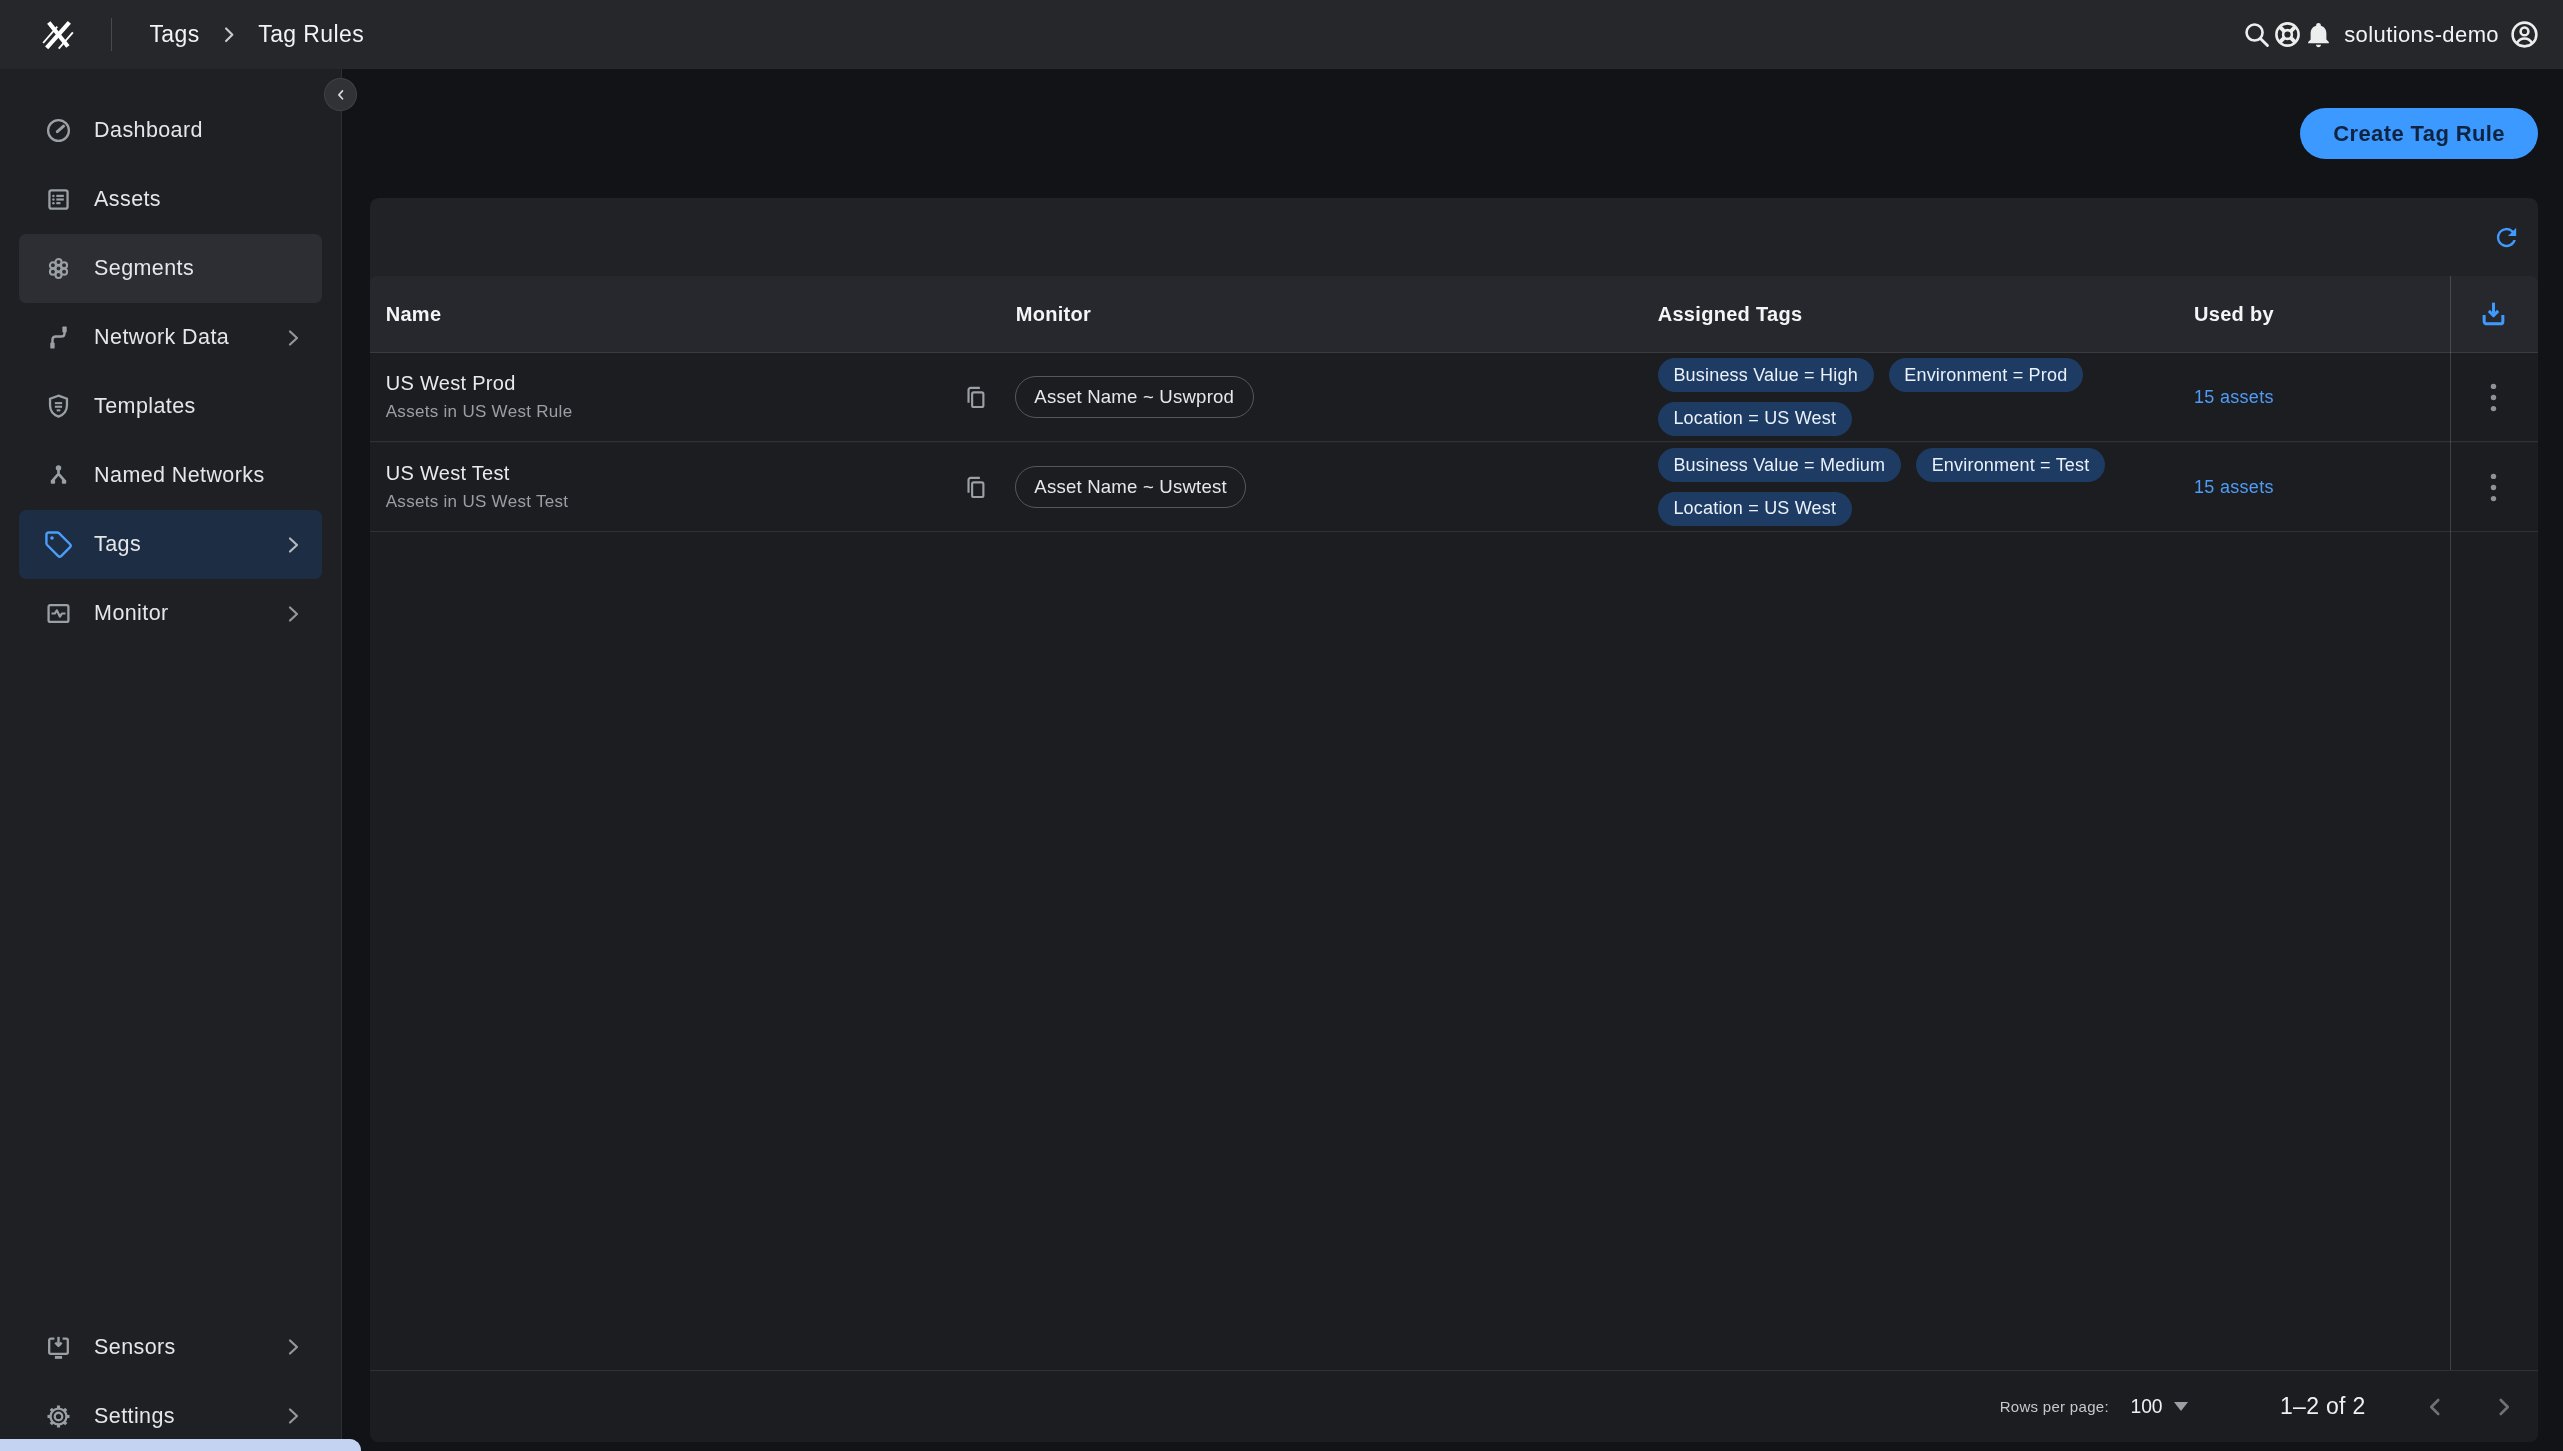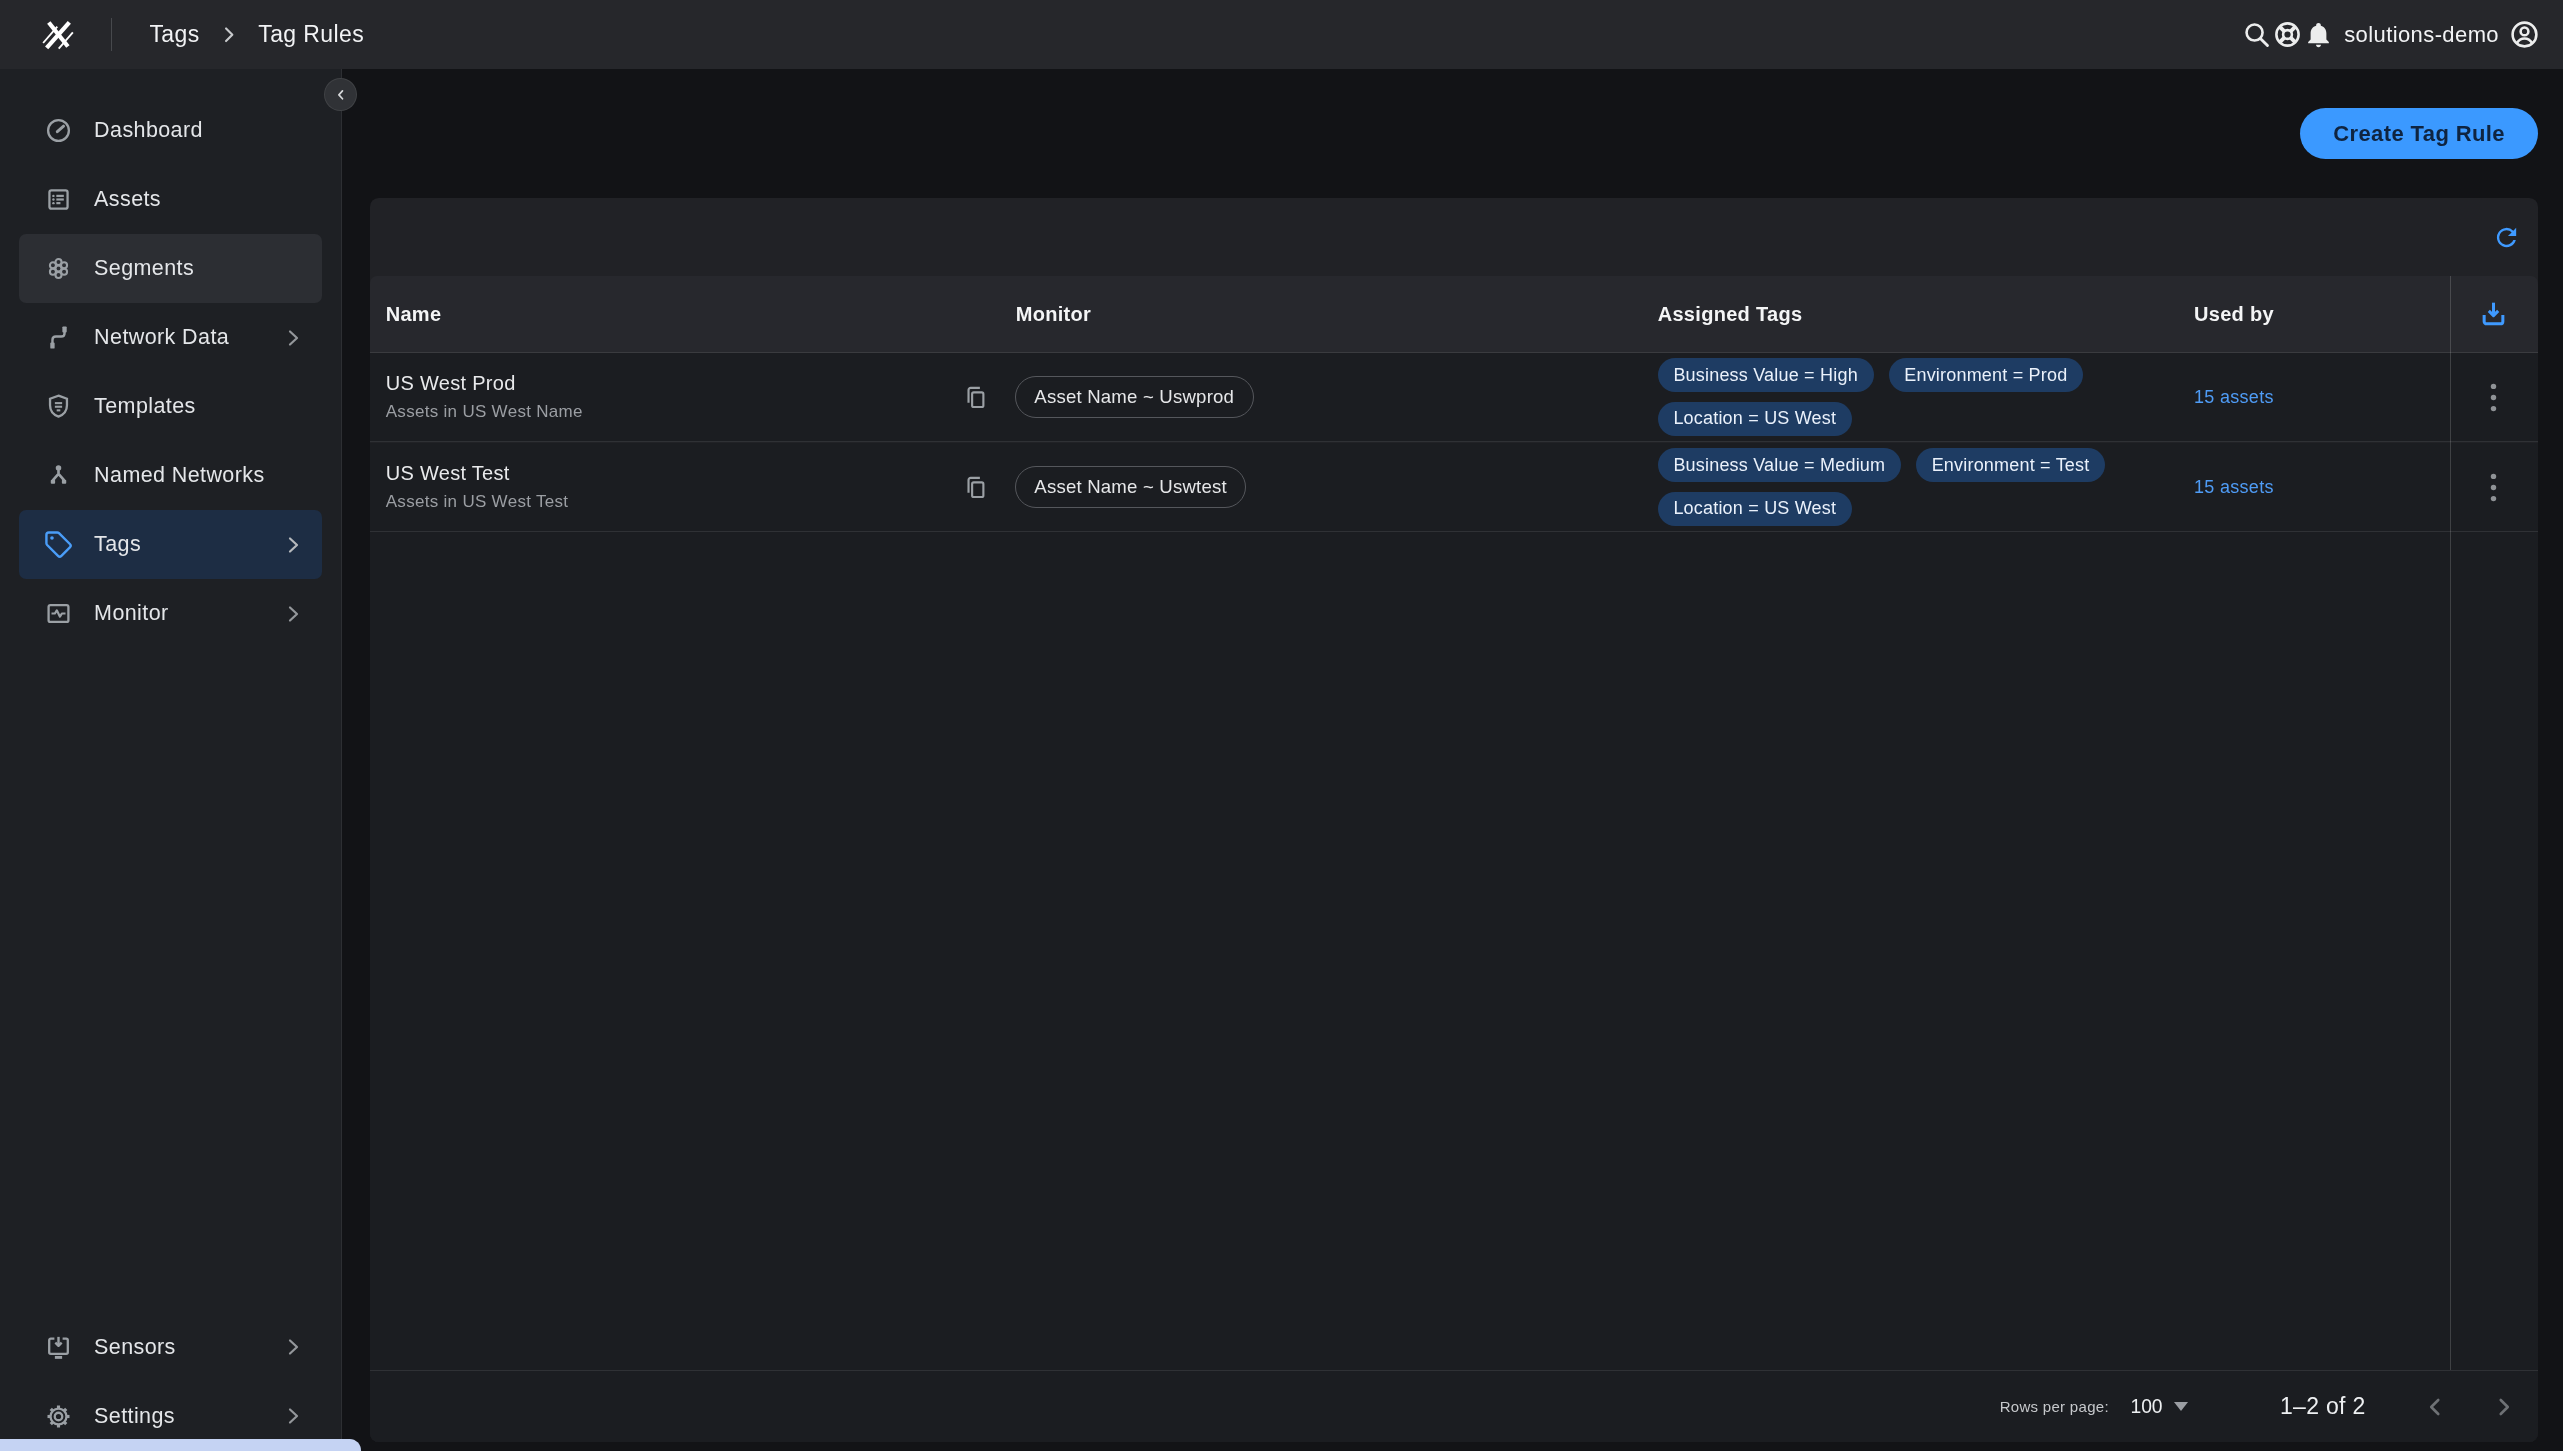--- a/index.html
+++ b/index.html
@@ -320,21 +320,21 @@
             <line x1="12" y1="3.4" x2="12" y2="12.6" stroke="#3f9aff" stroke-width="2.2"></line>
             <polyline points="8.6,9.4 12,12.8 15.4,9.4" fill="none" stroke="#3f9aff" stroke-width="2.2" stroke-linejoin="round"></polyline>
             <path d="M5.2 12.4 V17 a1.8 1.8 0 0 0 1.8 1.8 h10 a1.8 1.8 0 0 0 1.8 -1.8 V12.4" fill="none" stroke="#3f9aff" stroke-width="2.2"></path>
           </svg>
         </div>
       </div>
 
       <div class="trow r0 tgrid">
         <div class="cell-name">
           <div class="row-title">US West Prod</div>
-          <div class="row-sub">Assets in US West Name</div>
+          <div class="row-sub">Assets in US West Rule</div>
         </div>
         <div class="cell-criteria">
           <svg class="copy-icon" viewBox="0 0 24 24">
             <rect x="9" y="7.4" width="10" height="13" rx="1.4" fill="none" stroke="#9ba0a5" stroke-width="1.9"></rect>
             <path d="M5.8 16.6 V5.4 a1.9 1.9 0 0 1 1.9 -1.9 h8.2" fill="none" stroke="#9ba0a5" stroke-width="1.9"></path>
           </svg>
           <span class="criteria-chip">Asset Name ~ Uswprod</span>
         </div>
         <div class="cell-tags">
           <span class="tag-chip">Business Value = High</span>

